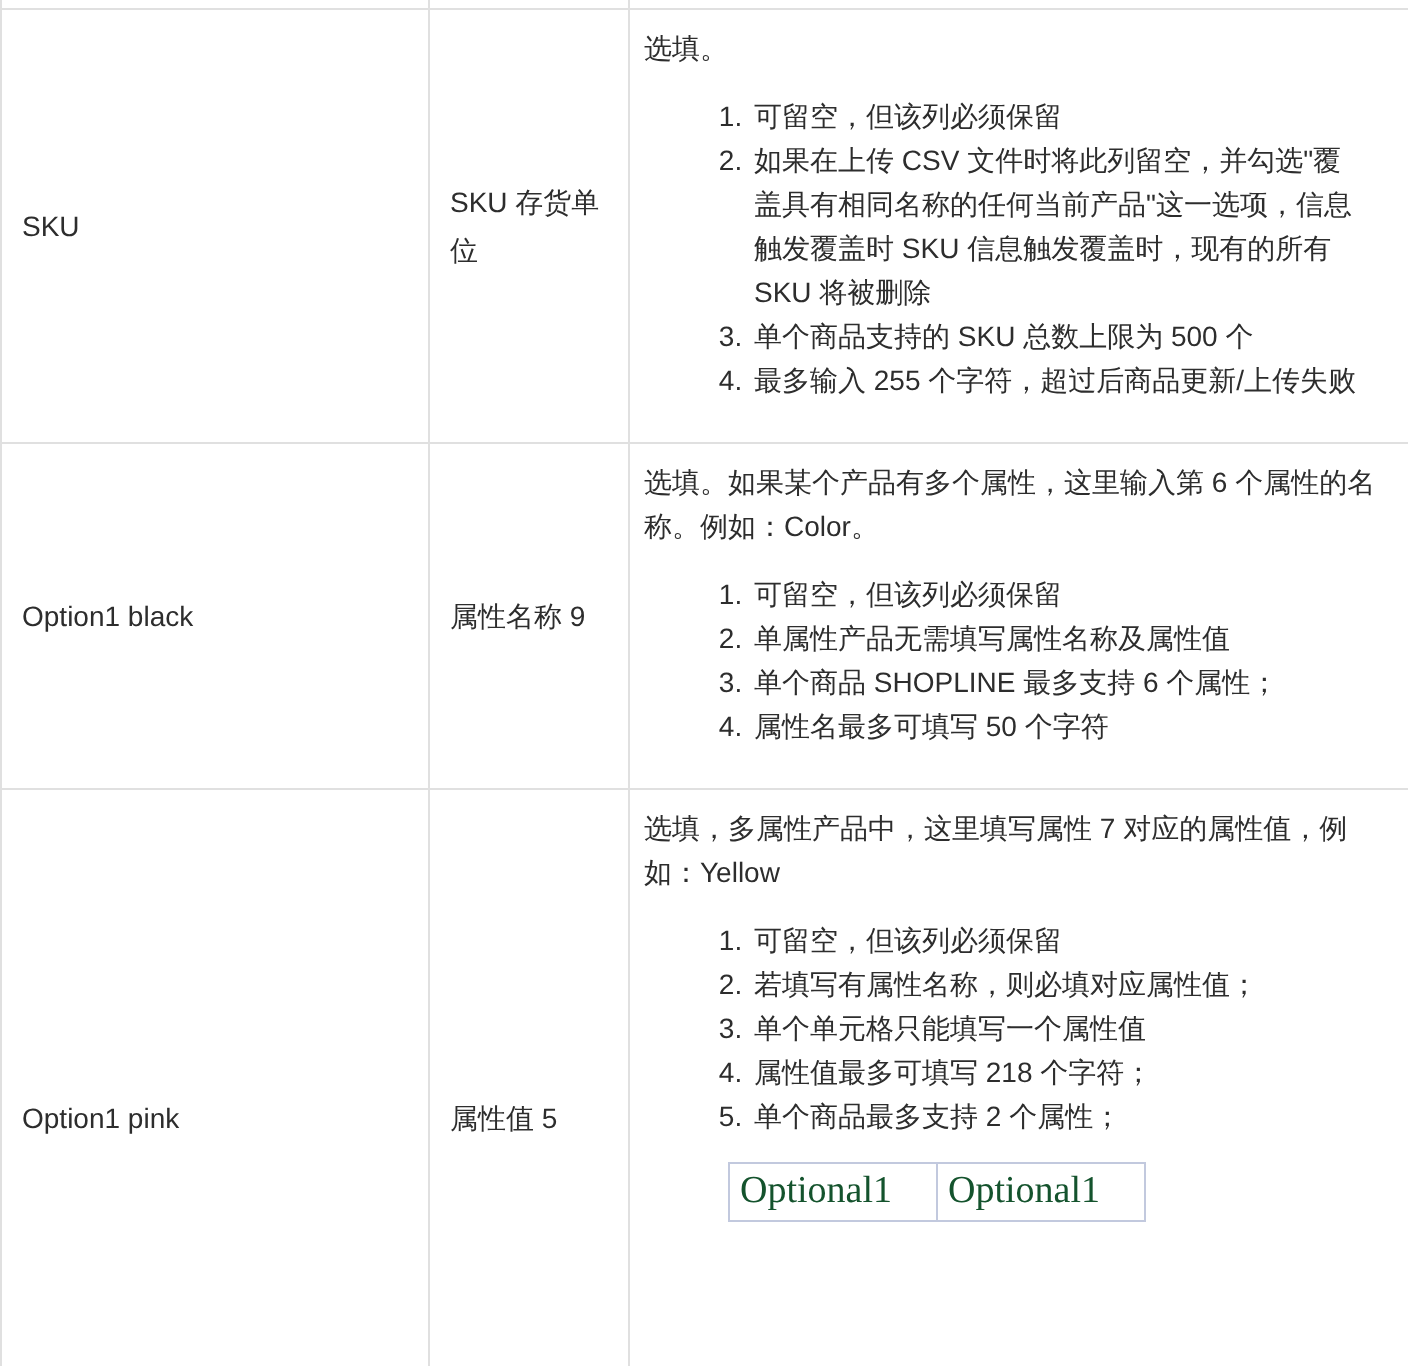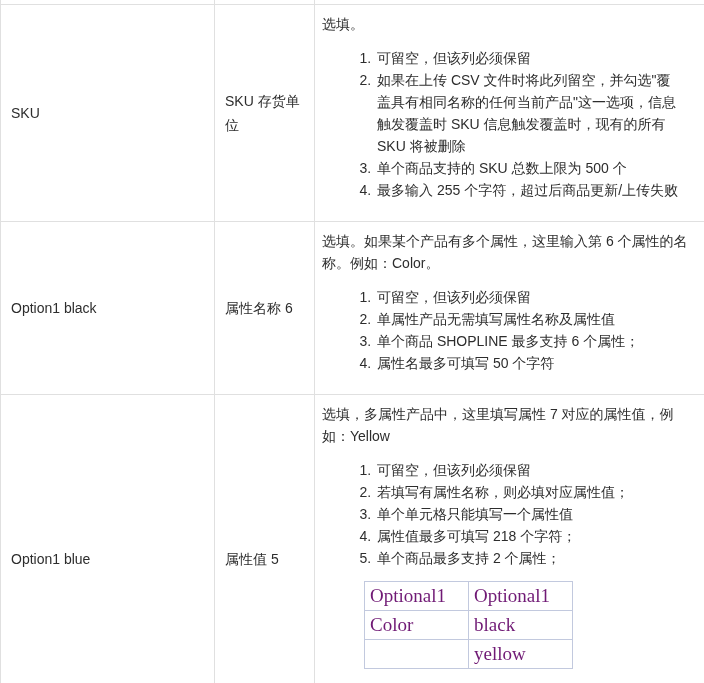--- a/index.html
+++ b/index.html
@@ -51,21 +51,21 @@
     padding-left: 2px;
   }
   tr.sliver-row > td { height: 4px; padding: 0; }
 
   table.example-table {
     border-collapse: collapse;
     table-layout: fixed;
     margin: 4px 0 0 42px;
     font-family: "Liberation Serif", "DejaVu Serif", serif;
     font-size: 19px;
-    color: #701a75;
+    color: #14532d;
   }
   table.example-table td {
     border: 1px solid #c2c9de;
     width: 104px;
     height: 29px;
     padding: 0 5px;
     box-sizing: border-box;
     overflow: hidden;
     white-space: nowrap;
   }
@@ -103,63 +103,55 @@
           <li>最多输入 255 个字符，超过后商品更新/上传失败</li>
         </ol>
       </td>
     </tr>
 
     <tr style="height:150px">
       <td class="field-cell">
         <span>Option1 black</span>
       </td>
       <td class="cnname-cell">
-        <span>属性名称 6</span>
+        <span>属性名称 9</span>
       </td>
       <td class="desc-cell">
         <p class="intro">选填。如果某个产品有多个属性，这里输入第 6 个属性的名称。例如：Color。</p>
         <ol class="rules-list">
           <li>可留空，但该列必须保留</li>
           <li>单属性产品无需填写属性名称及属性值</li>
           <li>单个商品 SHOPLINE 最多支持 6 个属性；</li>
           <li>属性名最多可填写 50 个字符</li>
         </ol>
       </td>
     </tr>
 
     <tr style="height:328px">
       <td class="field-cell">
-        <span>Option1 blue</span>
+        <span>Option1 pink</span>
       </td>
       <td class="cnname-cell">
         <span>属性值 5</span>
       </td>
       <td class="desc-cell">
         <p class="intro">选填，多属性产品中，这里填写属性 7 对应的属性值，例如：Yellow</p>
         <ol class="rules-list">
           <li>可留空，但该列必须保留</li>
           <li>若填写有属性名称，则必填对应属性值；</li>
           <li>单个单元格只能填写一个属性值</li>
           <li>属性值最多可填写 218 个字符；</li>
           <li>单个商品最多支持 2 个属性；</li>
         </ol>
         <table class="example-table">
           <tbody>
             <tr>
               <td>Optional1</td>
               <td>Optional1</td>
             </tr>
-            <tr>
-              <td>Color</td>
-              <td>black</td>
-            </tr>
-            <tr>
-              <td></td>
-              <td>yellow</td>
-            </tr>
           </tbody>
         </table>
       </td>
     </tr>
 
     <tr class="sliver-row">
       <td></td>
       <td></td>
       <td></td>
     </tr>

